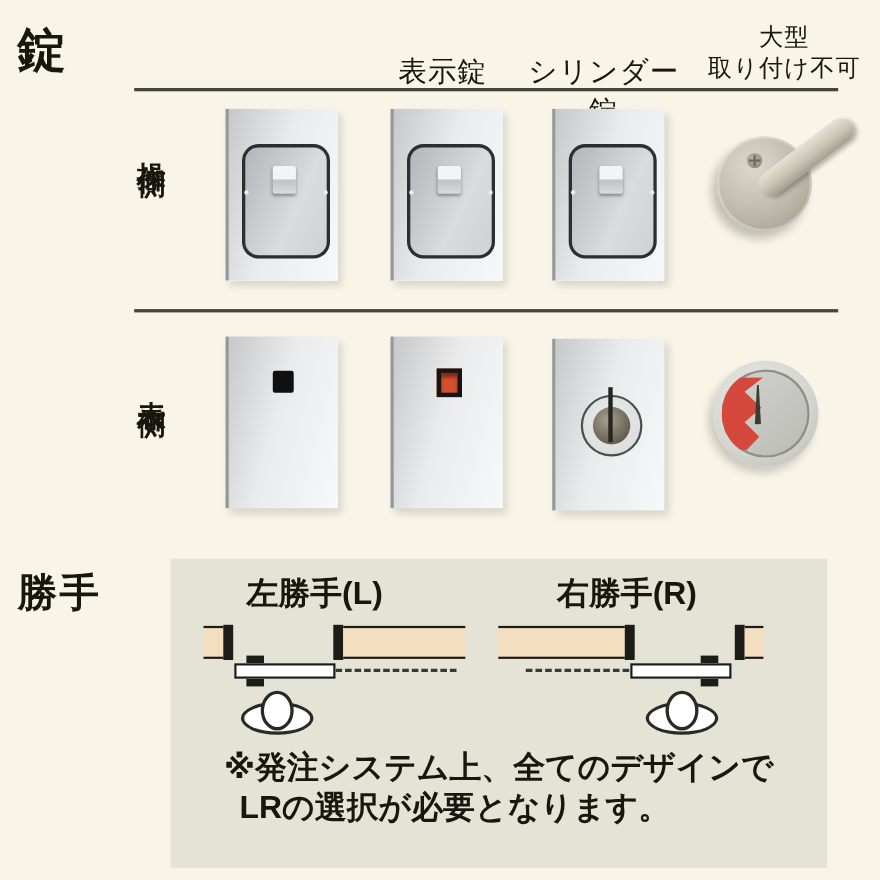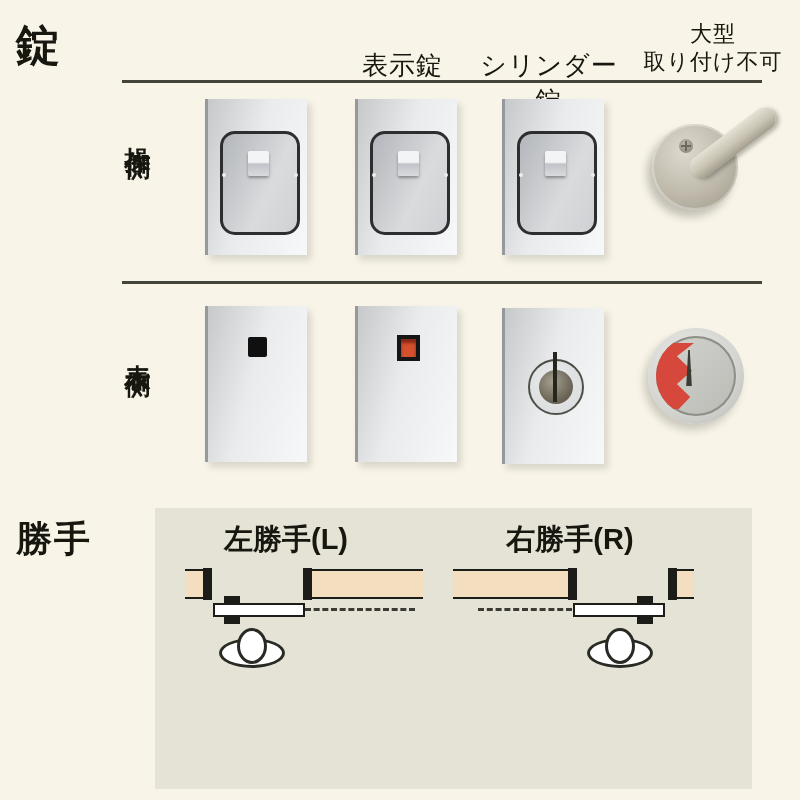--- a/index.html
+++ b/index.html
@@ -167,15 +167,19 @@
       <div class="wall-cap" style="left:513px;top:60px;"></div>
       <div class="wall" style="left:522px;top:61px;width:17px;"></div>
       <div class="dash" style="left:323px;top:100px;width:94px;"></div>
       <div class="handle-stub" style="left:482px;top:88px;"></div>
       <div class="handle-stub" style="left:482px;top:109px;"></div>
       <div class="door" style="left:418px;top:95px;"></div>
       <div class="p-shoulders" style="left:432px;top:130px;"></div>
       <div class="p-head" style="left:450px;top:120px;"></div>
     </div>
 
+    <div class="panel-note">
+      <div>※発注システム上、全てのデザインで</div>
+      <div class="l2">LRの選択が必要となります。</div>
+    </div>
   </div>
 
 </div>
 
 </body></html>

